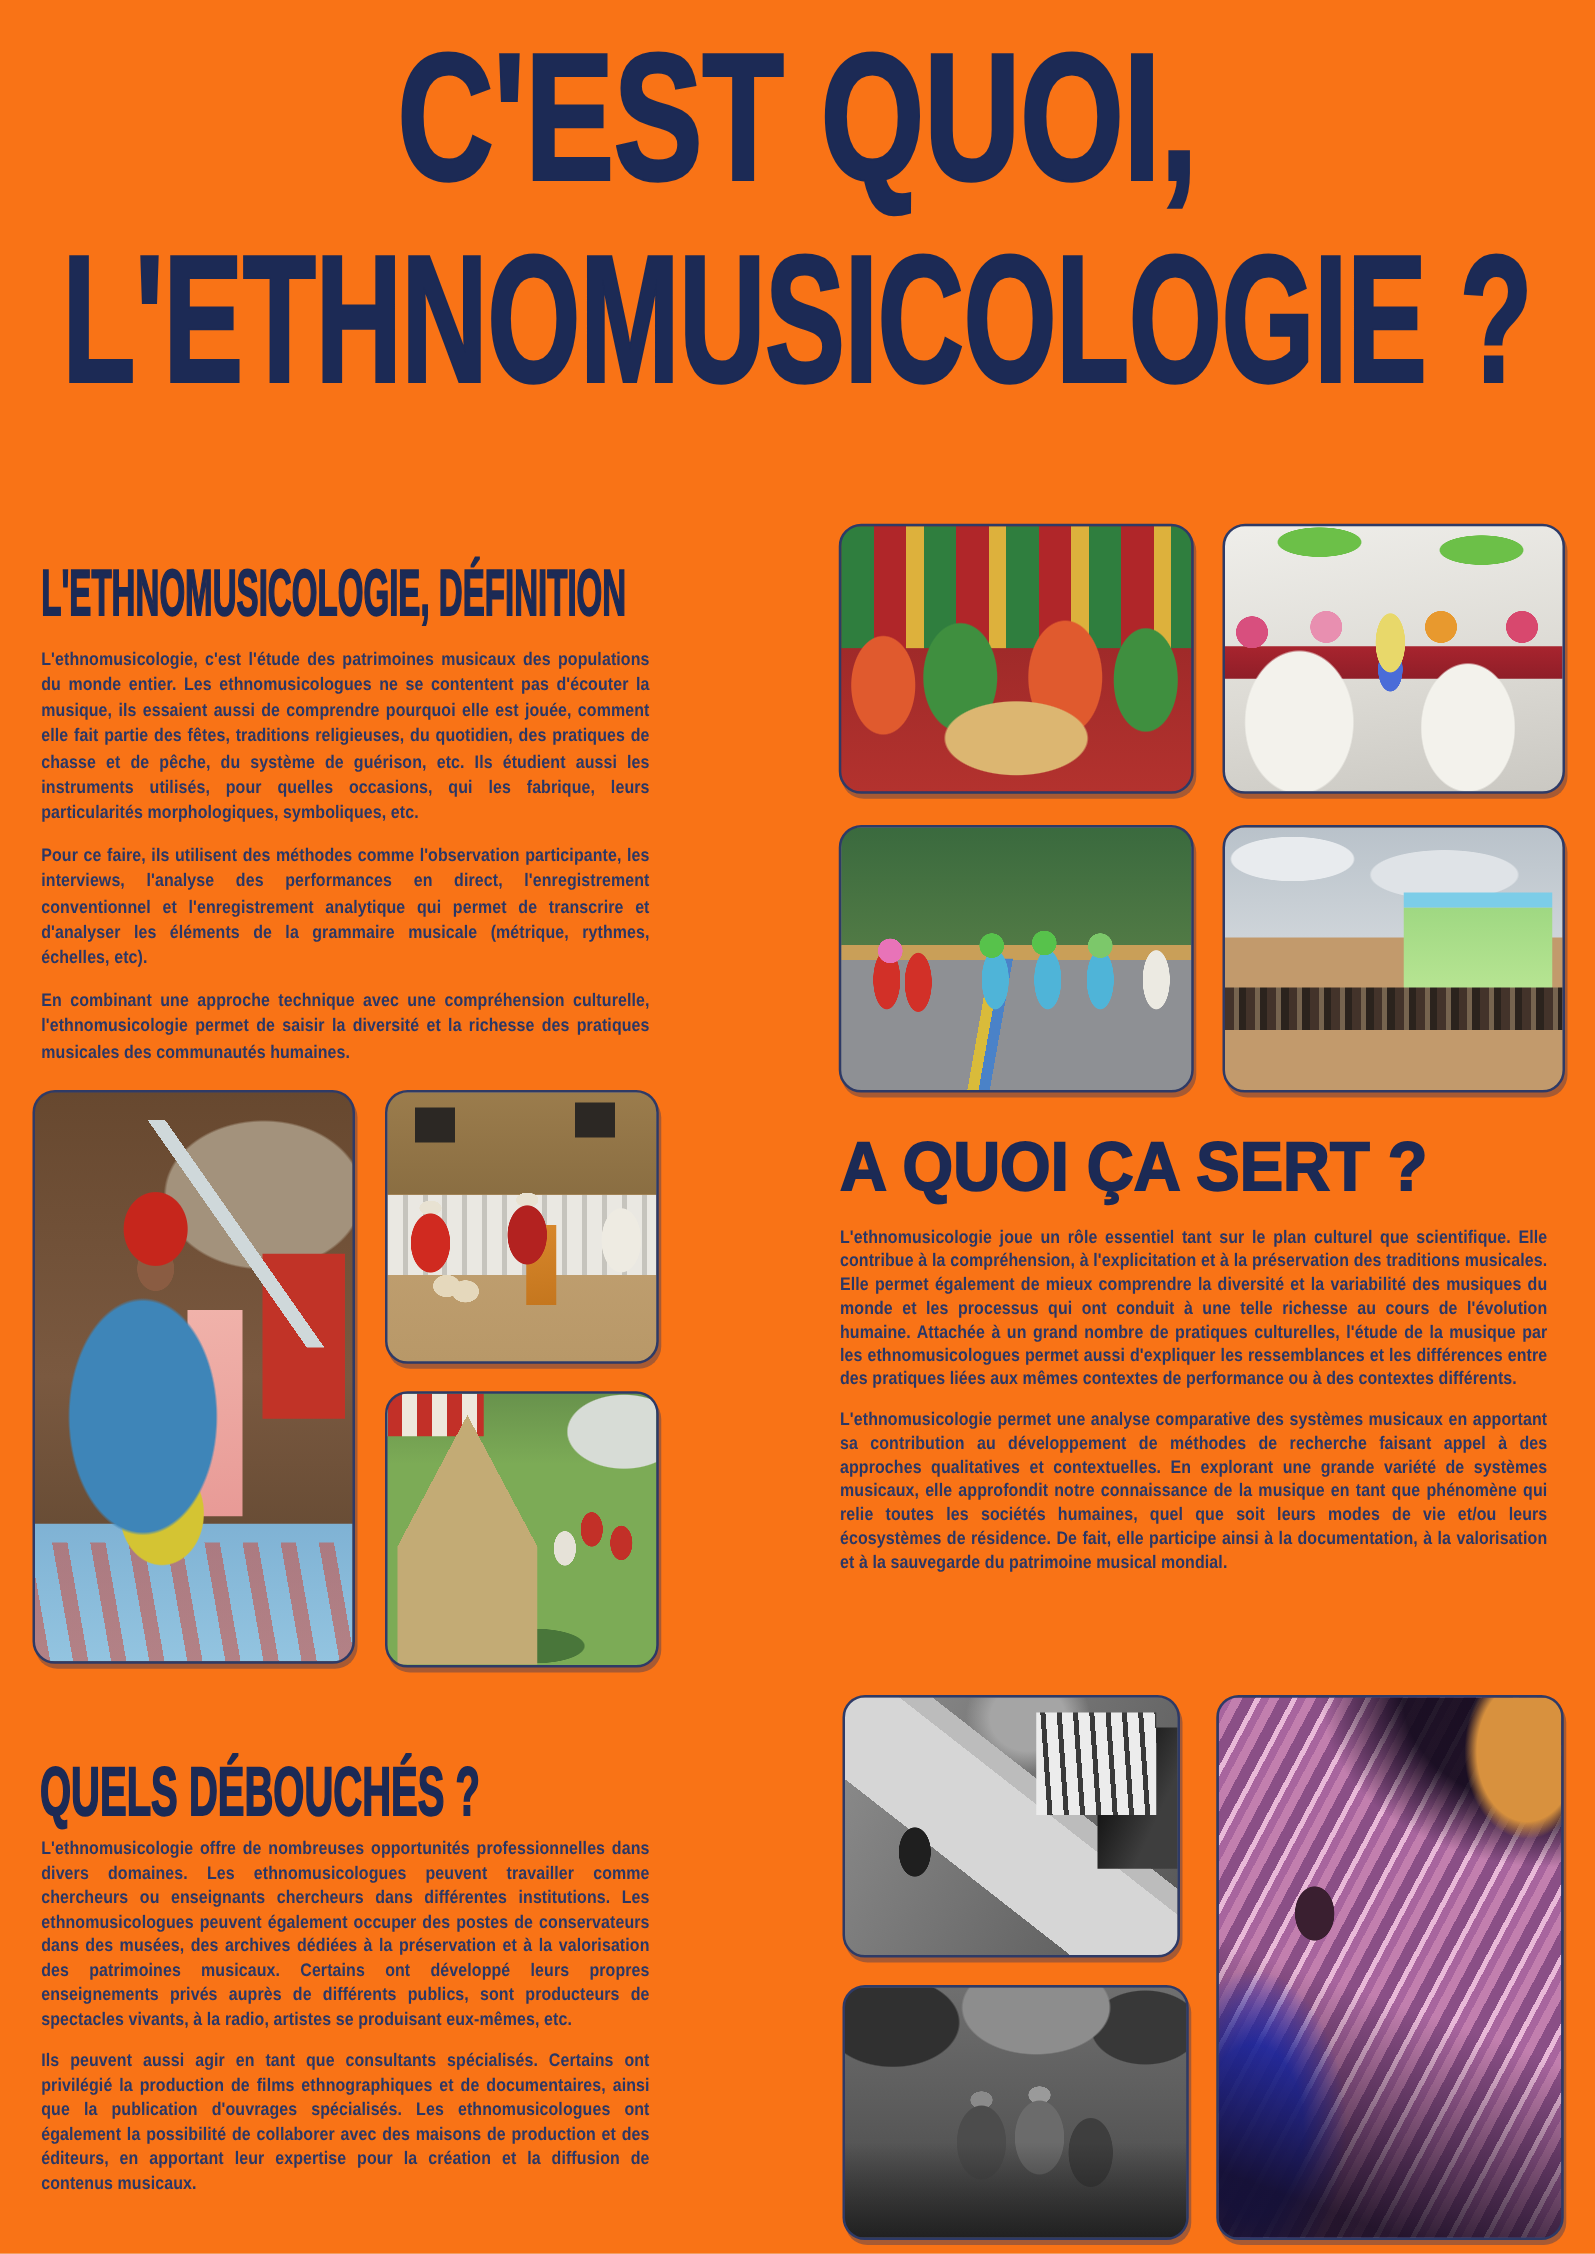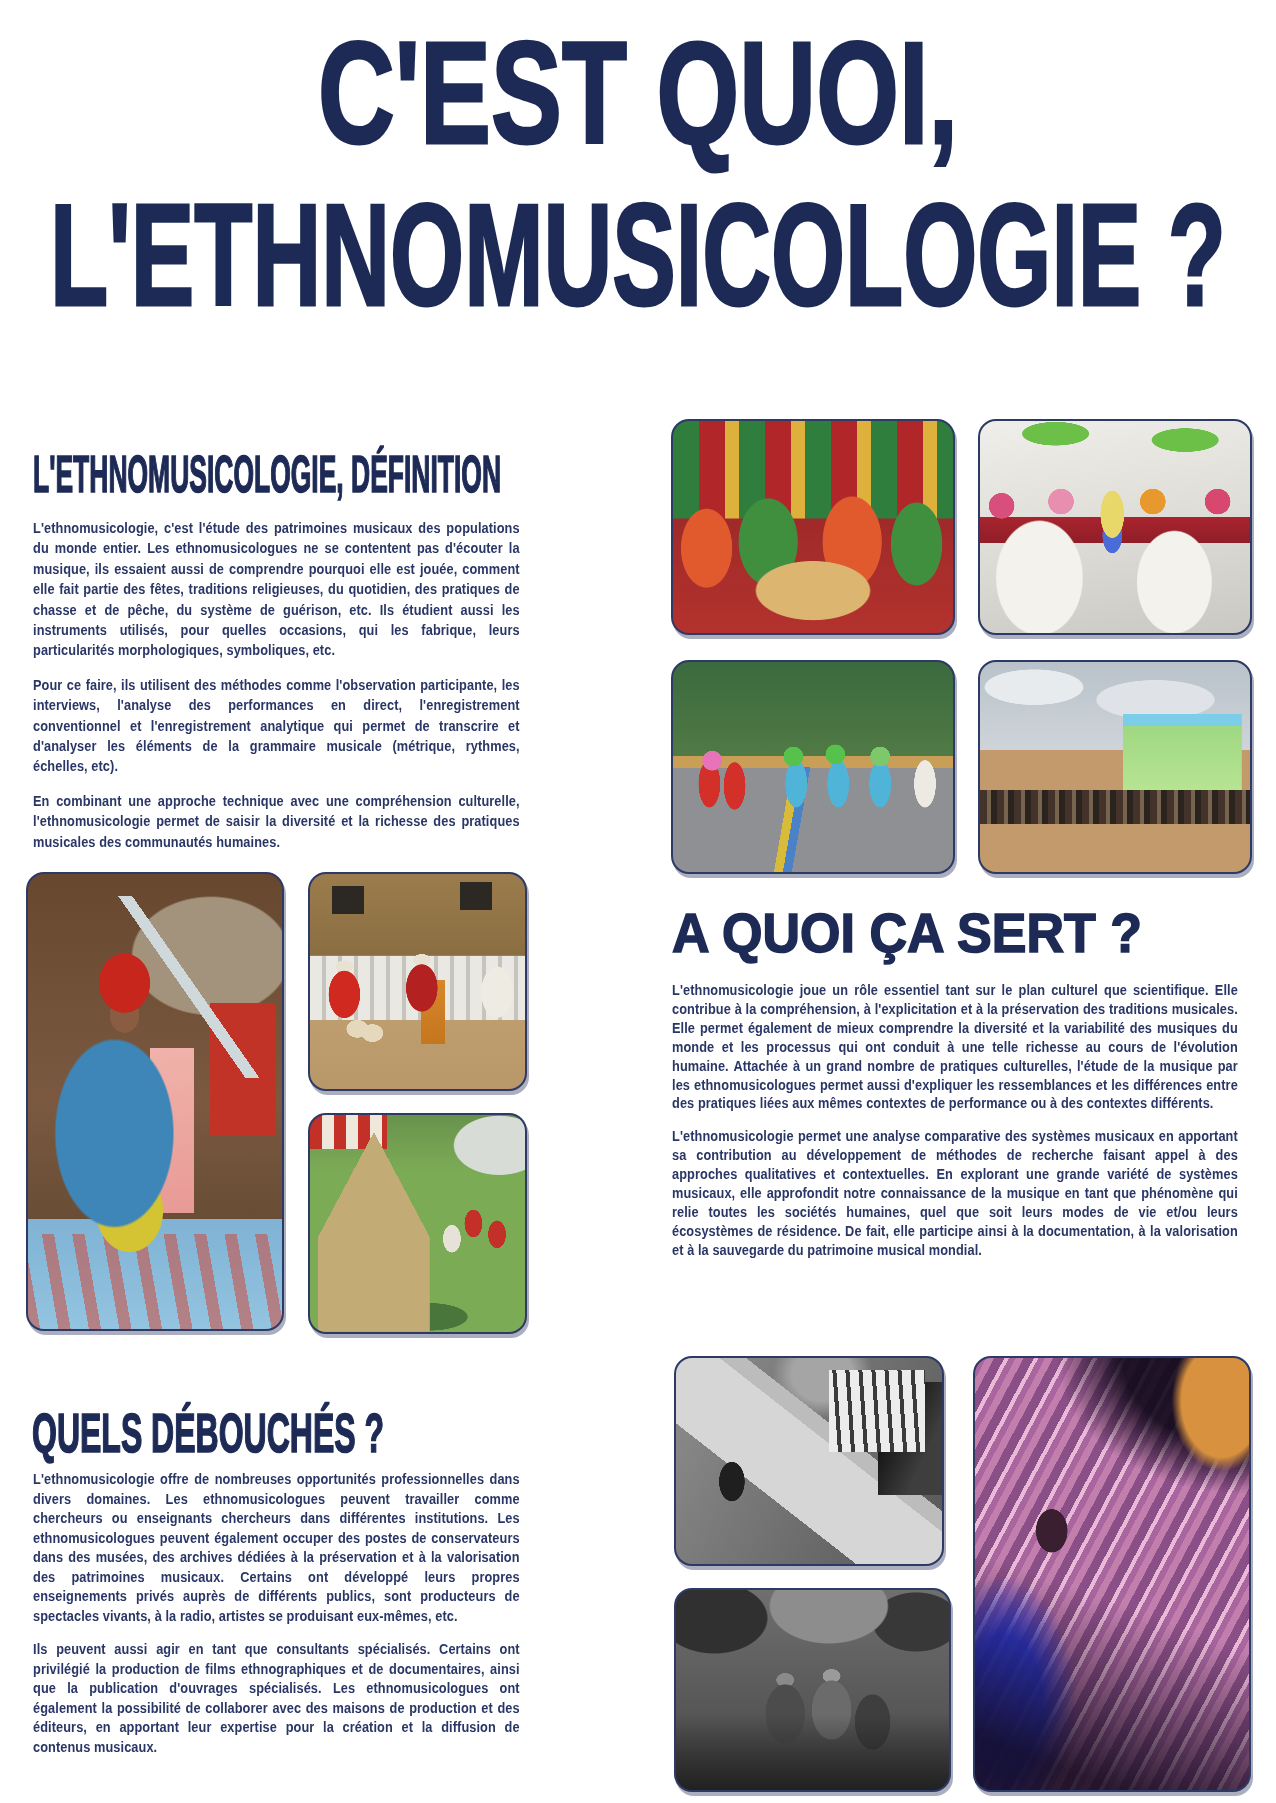--- a/index.html
+++ b/index.html
@@ -1,20 +1,20 @@
 <!DOCTYPE html>
 <html><head>
 <meta charset="utf-8">
 <style>
   html,body{margin:0;padding:0;background:#e8e0d0;}
   .poster{
     position:relative;
     width:1276px;height:1803px;
     margin:0 auto;
-    background:#ffffff;
+    background:#f97316;
     overflow:hidden;
     font-family:"Liberation Sans", sans-serif;
   }
   .hsvg{position:absolute;overflow:visible;}
   .hsvg text{
     font-family:"Liberation Sans", sans-serif;
     font-weight:700;
     fill:#1c2a55;
     paint-order:stroke;
     stroke:#1c2a55;

